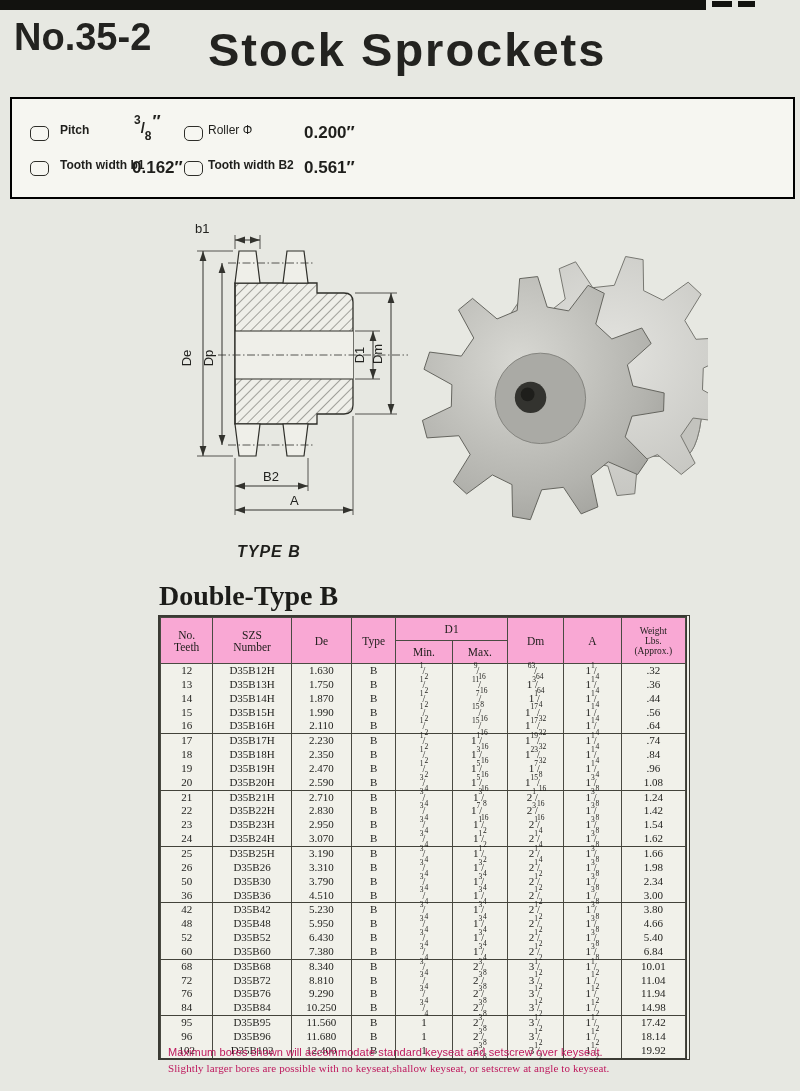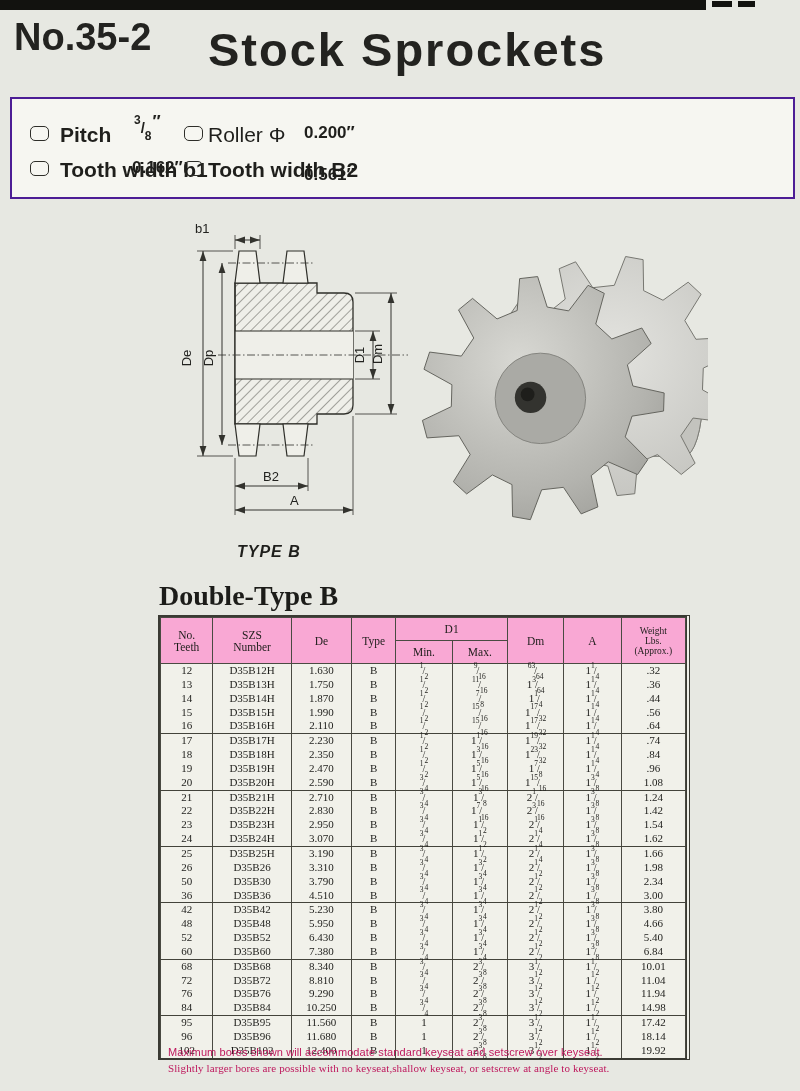--- a/index.html
+++ b/index.html
@@ -13,28 +13,28 @@
   .topbar{position:absolute;left:0;top:0;width:706px;height:10px;background:#12120f;}
   .topdash{position:absolute;top:1px;height:6px;background:#12120f;}
   .topdash.d1{left:712px;width:20px;}
   .topdash.d2{left:738px;width:17px;}
 
   
   .catalog-no{position:absolute;left:14px;top:16px;font-size:38px;font-weight:bold;letter-spacing:0px;color:#232320;}
   .page-title{position:absolute;left:208px;top:22px;font-size:47px;font-weight:bold;letter-spacing:2px;color:#232320;}
 
   
-  .spec-box{position:absolute;left:10px;top:97px;width:781px;height:98px;background:#f6f6f1;border:2px solid #4c1d95;text-decoration:underline;}
+  .spec-box{position:absolute;left:10px;top:97px;width:781px;height:98px;background:#f6f6f1;border:2px solid #000000;text-decoration:underline;}
   .chk{width:17px;height:13px;border:1.6px solid #2e2e29;border-radius:5px;background:transparent;display:inline-block;}
-  .spec-label{font-size:21px;font-weight:bold;color:#1f1f1c;}
+  .spec-label{font-size:12px;font-weight:bold;color:#1f1f1c;}
   .spec-value{font-size:17px;font-weight:bold;color:#1f1f1c;}
   .pos-p-chk{left:18px;top:27px;}  .pos-p-lab{left:48px;top:24px;}   .pos-p-val{left:122px;top:17px;}
   .pos-r-chk{left:172px;top:27px;} .pos-r-lab{left:196px;top:24px;}  .pos-r-val{left:292px;top:24px;}
   .pos-b1-chk{left:18px;top:62px;} .pos-b1-lab{left:48px;top:59px;}  .pos-b1-val{left:120px;top:59px;}
-  .pos-b2-chk{left:172px;top:62px;}.pos-b2-lab{left:196px;top:59px;} .pos-b2-val{left:292px;top:66px;text-align:center;}
+  .pos-b2-chk{left:172px;top:62px;}.pos-b2-lab{left:196px;top:59px;} .pos-b2-val{left:292px;top:59px;text-align:center;}
   .spec-label.thin{font-weight:500;}
   .pitch-value{font-size:15px;font-weight:bold;}
   .pitch-value sup{font-size:12px;position:relative;top:-3px;}
   .pitch-value sub{font-size:12px;position:relative;top:3px;}
   .pitch-value .unit{font-size:17px;position:relative;top:-6px;margin-left:1px;}
 
   
   .diagram{position:absolute;left:150px;top:213px;}
   .type-caption{position:absolute;left:237px;top:543px;font-size:16px;font-weight:bold;font-style:italic;letter-spacing:1px;color:#1f1f1c;}
   .photo{position:absolute;left:418px;top:246px;}

